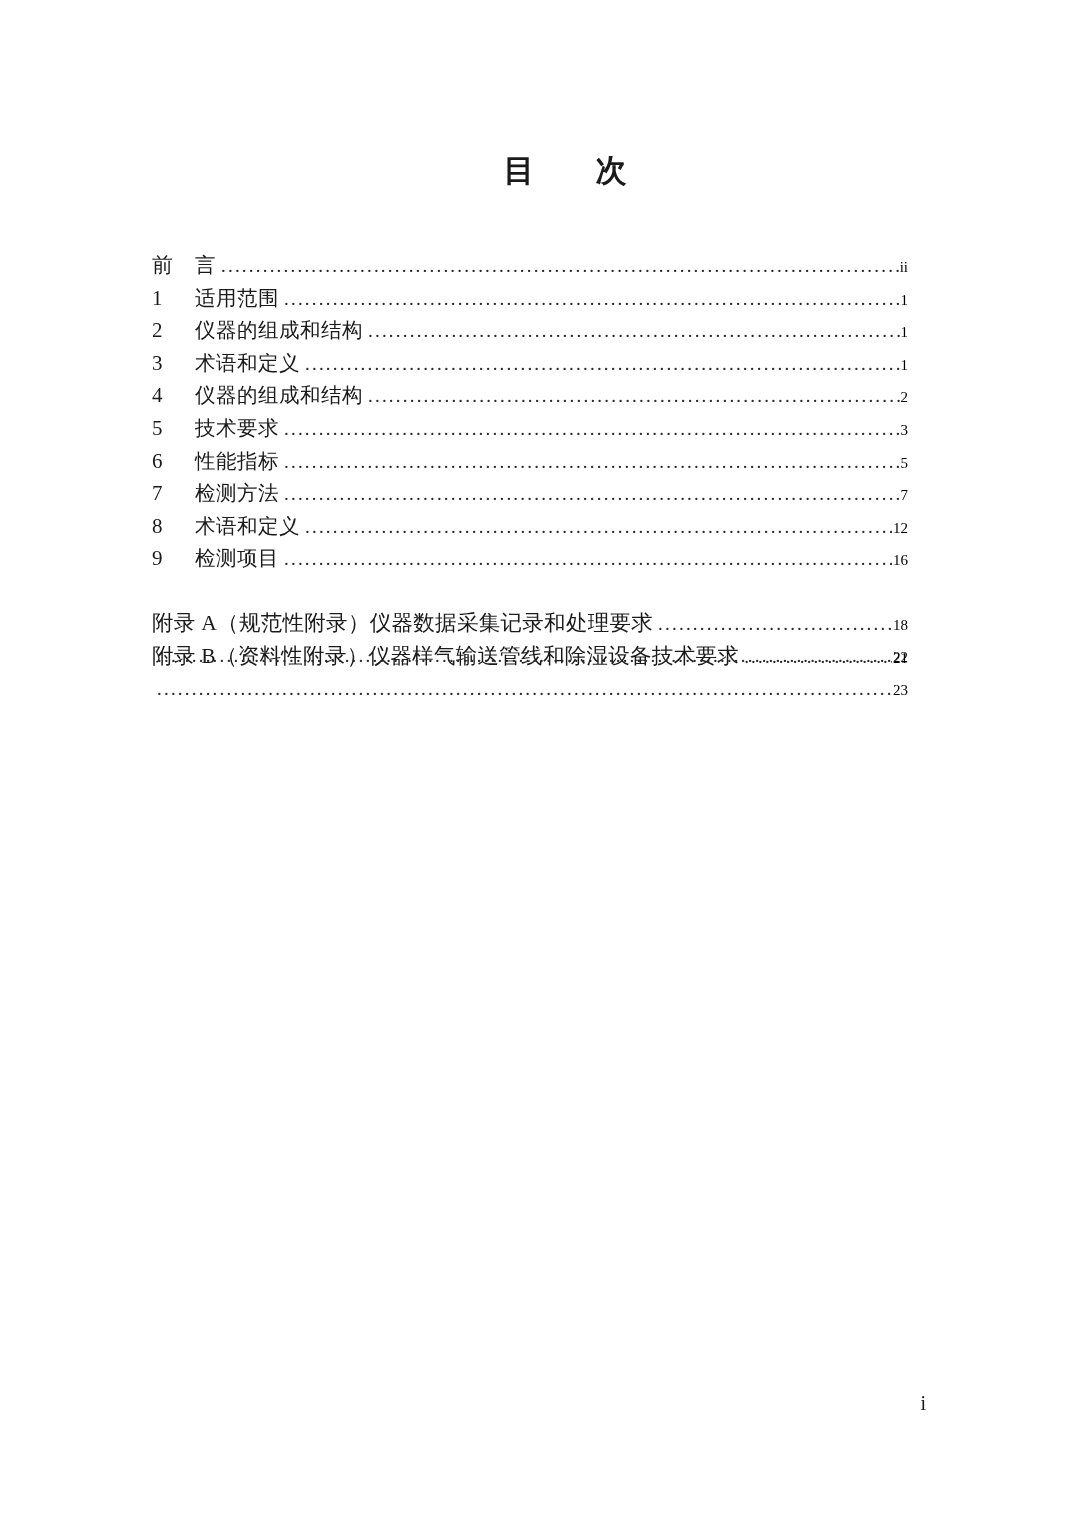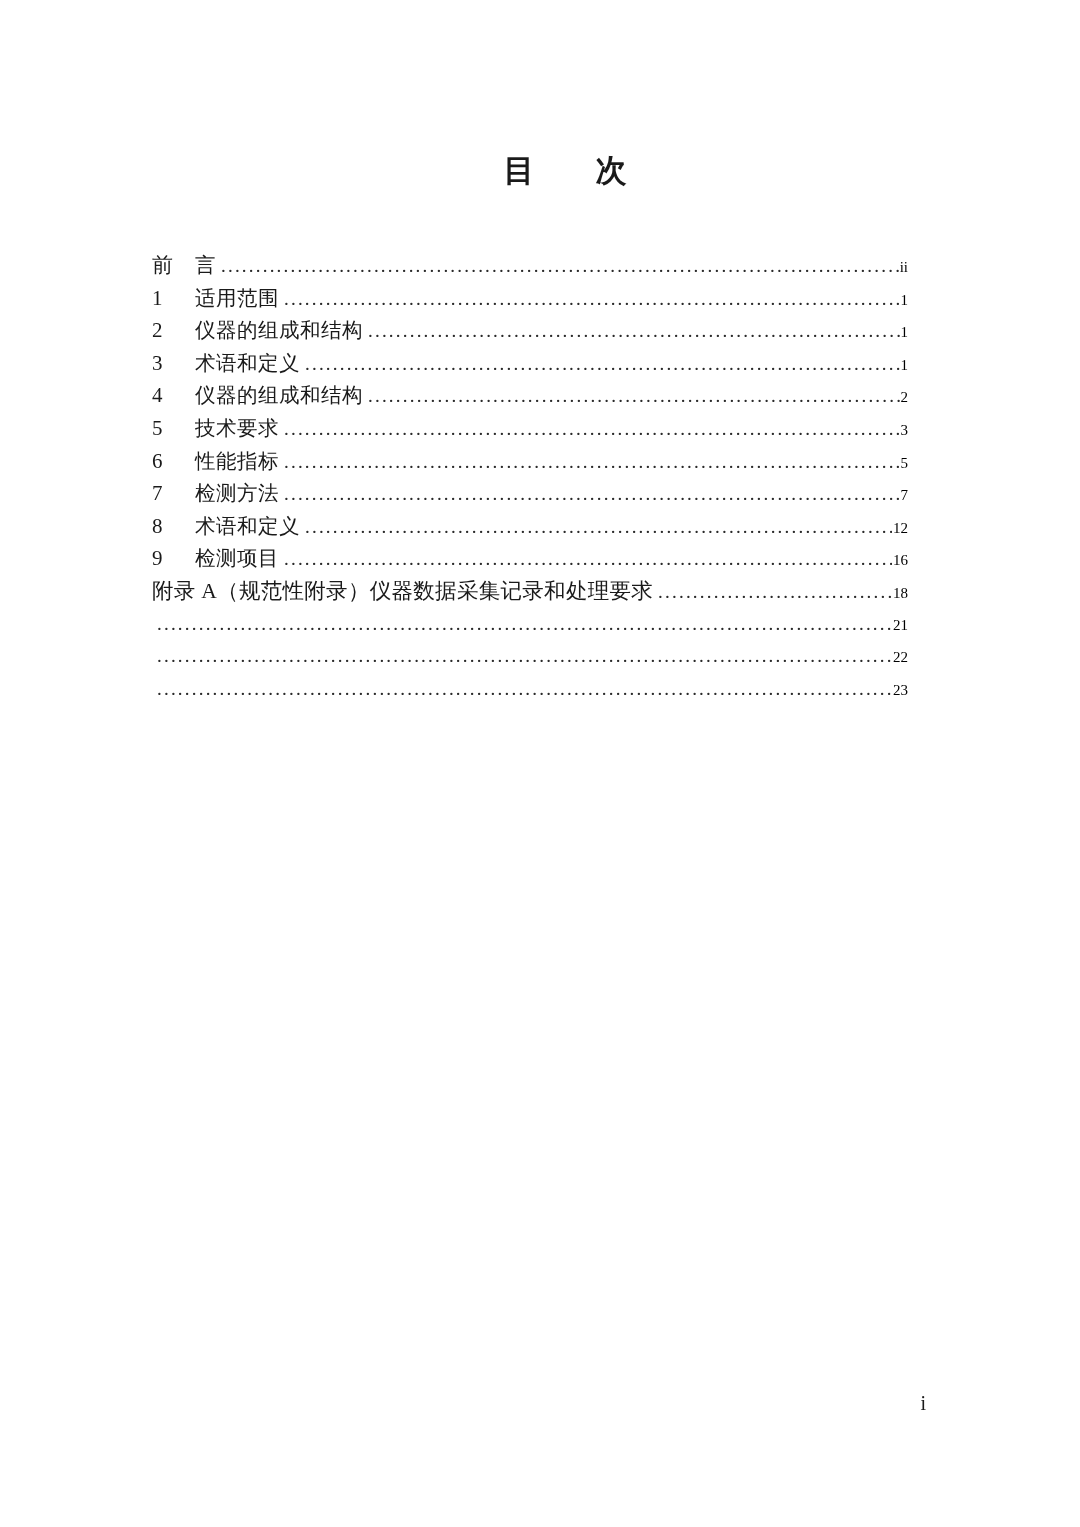--- a/index.html
+++ b/index.html
@@ -61,20 +61,21 @@
     color: #1a1a1a;
   }
   .chapter .label {
     font-size: 20.5px;
     letter-spacing: 0.5px;
   }
   .appendix .label {
     font-family: "Liberation Serif", "DejaVu Serif", serif;
     font-size: 21.5px;
     letter-spacing: 0.3px;
+    margin-top: 32px;
   }
   .leader {
     flex: 1 1 auto;
     overflow: hidden;
     margin-left: 5px;
     margin-right: 1px;
     font-family: "Liberation Serif", "DejaVu Serif", serif;
     font-size: 19px;
     color: #2a2a2a;
     white-space: nowrap;
@@ -177,20 +178,21 @@
       <span class="pagenum">16</span>
     </div>
 
     <div class="toc-row appendix">
       <span class="label">附录 A（规范性附录）仪器数据采集记录和处理要求</span>
       <span class="leader"></span>
       <span class="pagenum">18</span>
     </div>
 
     <div class="toc-row appendix">
+      <span class="label">附录 B（资料性附录）仪器样气输送管线和除湿设备技术要求</span>
       <span class="leader"></span>
       <span class="pagenum">21</span>
     </div>
 
     <div class="toc-row appendix">
       <span class="leader"></span>
       <span class="pagenum">22</span>
     </div>
 
     <div class="toc-row appendix">

